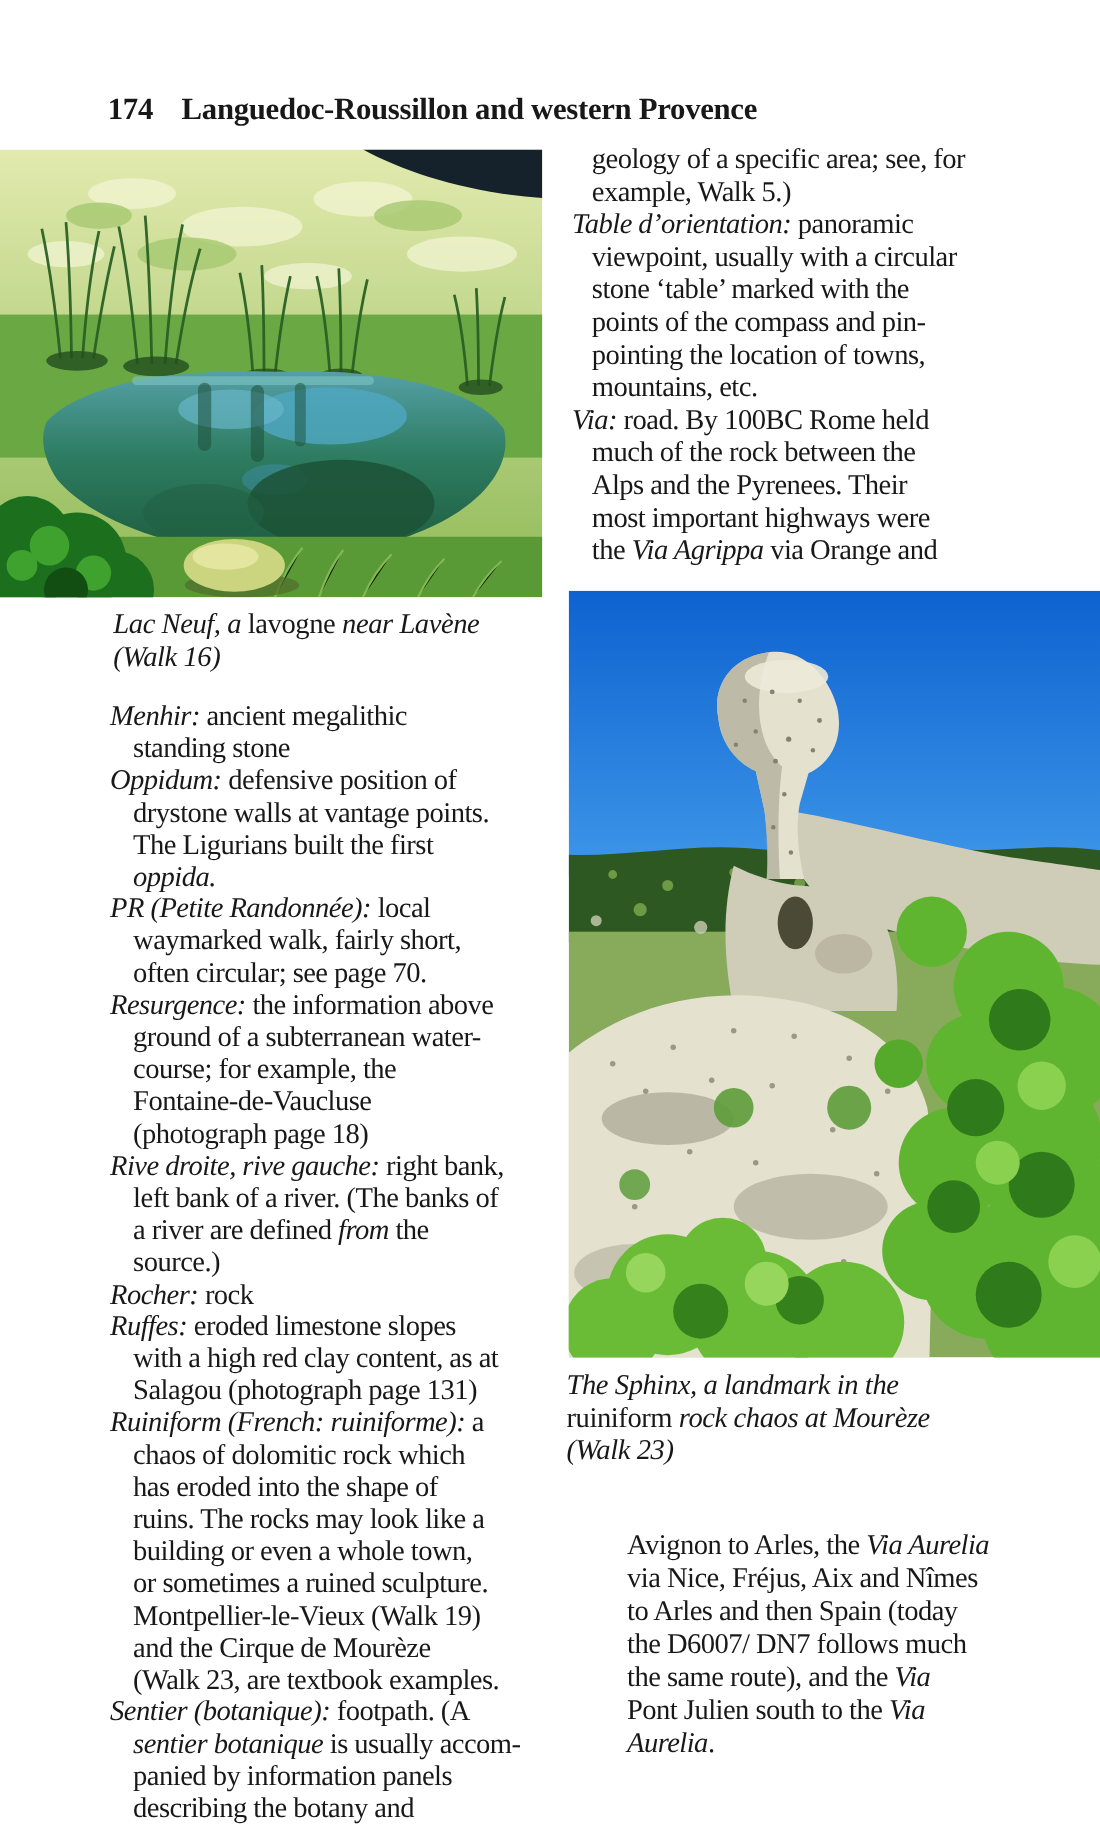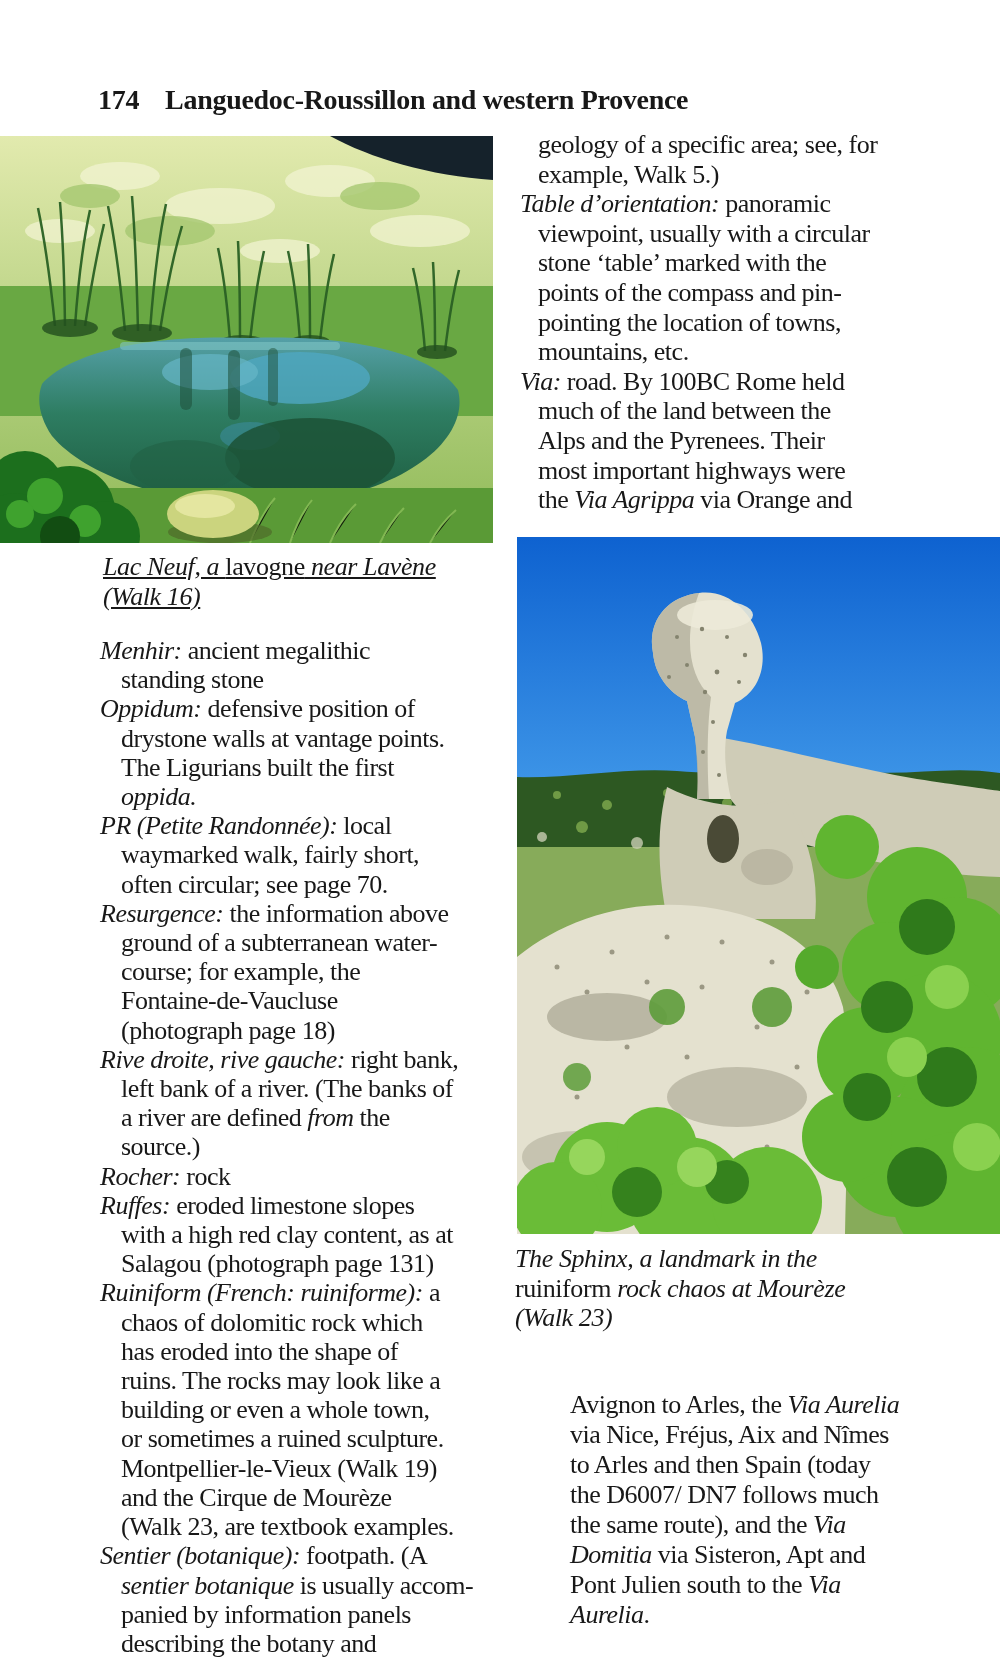--- a/index.html
+++ b/index.html
@@ -13,21 +13,21 @@
   #page-header{left:98px;top:84px;display:flex;gap:26px;
     font-weight:bold;font-size:28px;line-height:32px;letter-spacing:-0.3px;}
   
   .textblock{font-size:26px;letter-spacing:-0.5px;}
   .tline{white-space:nowrap;}
   .tline.ind{padding-left:var(--ind,20px);}
   #left-col{left:100px;top:636px;line-height:29.2px;--ind:21px;}
   #right-top{left:520px;top:130px;line-height:29.6px;--ind:18px;}
   #right-bottom{left:537px;top:1390px;line-height:30px;margin-left:33px;--ind:0px;}
   .caption{font-size:26px;letter-spacing:-0.4px;line-height:29.5px;}
-  #pond-caption{left:103px;top:552px;text-decoration:underline;}
+  #pond-caption{left:103px;top:552px;}
   #sphinx-caption{left:515px;top:1244px;}
   
   .photo{display:block;}
   #pond-photo{left:0;top:136px;width:493px;height:407px;}
   #sphinx-photo{left:517px;top:537px;width:483px;height:697px;}
   svg{display:block;width:100%;height:100%;}
 </style>
 </head>
 <body>
 
@@ -159,21 +159,21 @@
 <div class="abs textblock" id="right-top">
     <div class="tline ind"><span>geology of a specific area; see, for</span></div>
     <div class="tline ind"><span>example, Walk 5.)</span></div>
     <div class="tline"><i>Table d’orientation:</i><span> panoramic</span></div>
     <div class="tline ind"><span>viewpoint, usually with a circular</span></div>
     <div class="tline ind"><span>stone ‘table’ marked with the</span></div>
     <div class="tline ind"><span>points of the compass and pin-</span></div>
     <div class="tline ind"><span>pointing the location of towns,</span></div>
     <div class="tline ind"><span>mountains, etc.</span></div>
     <div class="tline"><i>Via:</i><span> road. By 100BC Rome held</span></div>
-    <div class="tline ind"><span>much of the land between the</span></div>
+    <div class="tline ind"><span>much of the rock between the</span></div>
     <div class="tline ind"><span>Alps and the Pyrenees. Their</span></div>
     <div class="tline ind"><span>most important highways were</span></div>
     <div class="tline ind"><span>the </span><i>Via Agrippa</i><span> via Orange and</span></div>
   </div>
 
 <div class="abs photo" id="sphinx-photo">
   <svg viewBox="0 0 483 697" preserveAspectRatio="none">
     <defs>
       <linearGradient id="skyG" x1="0" y1="0" x2="0" y2="1">
         <stop offset="0" stop-color="#0e62d0"></stop>
@@ -298,16 +298,15 @@
     <div class="tline"><span>ruiniform</span><i> rock chaos at Mourèze</i></div>
     <div class="tline"><i>(Walk 23)</i></div>
   </div>
 
 <div class="abs textblock" id="right-bottom">
     <div class="tline"><span>Avignon to Arles, the </span><i>Via Aurelia</i></div>
     <div class="tline"><span>via Nice, Fréjus, Aix and Nîmes</span></div>
     <div class="tline"><span>to Arles and then Spain (today</span></div>
     <div class="tline"><span>the D6007/ DN7 follows much</span></div>
     <div class="tline"><span>the same route), and the </span><i>Via</i></div>
-    <div class="tline"><i>Domitia</i><span> via Sisteron, Apt and</span></div>
     <div class="tline"><span>Pont Julien south to the </span><i>Via</i></div>
     <div class="tline"><i>Aurelia</i><span>.</span></div>
   </div>
 
 </body></html>

